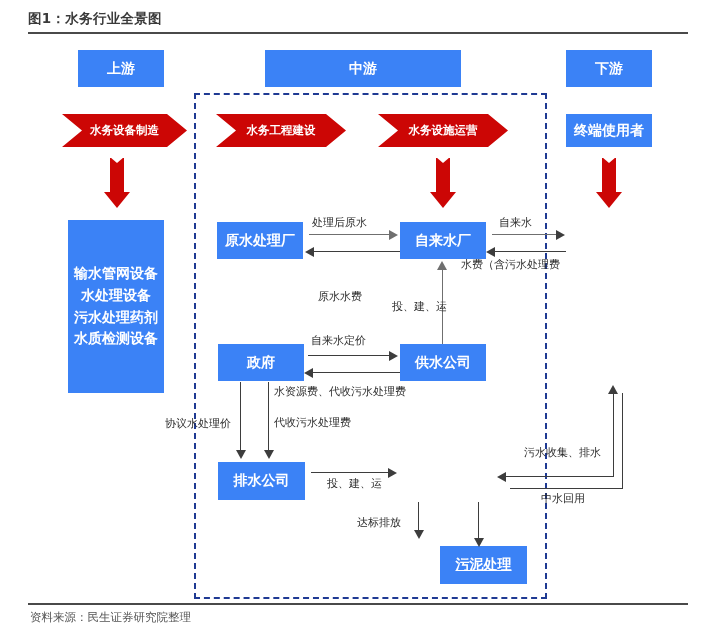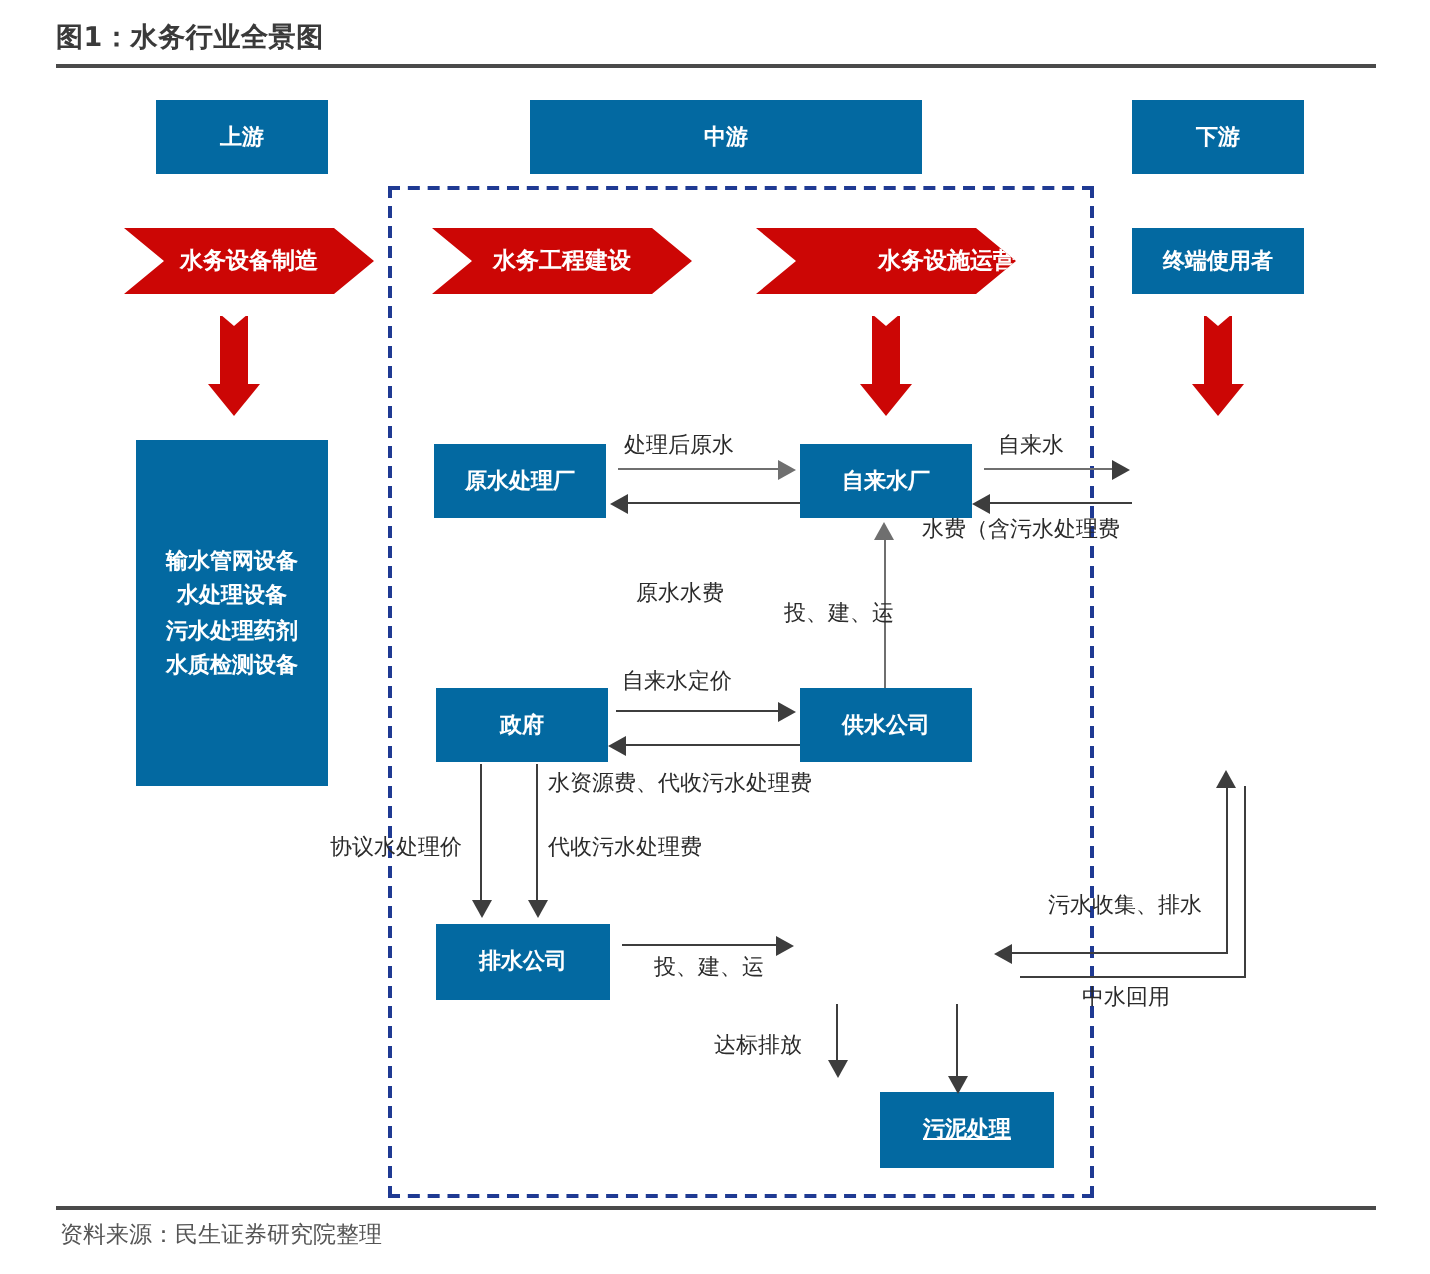--- a/index.html
+++ b/index.html
@@ -27,23 +27,23 @@
     font-size:11.5px;color:#555;white-space:nowrap;
   }
 
   
   .dashed-frame{
     position:absolute;border:2px dashed #1f3a93;background:transparent;
   }
 
   
   .rbox{
-    position:absolute;background:#0369a1;color:#ffffff;
+    position:absolute;background:#3b82f6;color:#ffffff;
     display:flex;align-items:center;justify-content:center;
-    font-size:11px;font-weight:bold;text-align:center;line-height:1.55;
+    font-size:14px;font-weight:bold;text-align:center;line-height:1.55;
     box-sizing:border-box;
   }
   .rbox.multi{flex-direction:column;}
 
   
   .chev{
     position:absolute;background:#CC0605;color:#fff;
     display:flex;align-items:center;justify-content:center;
     font-size:11.5px;font-weight:bold;white-space:nowrap;
     -webkit-clip-path:polygon(0 0, calc(100% - 20px) 0, 100% 50%, calc(100% - 20px) 100%, 0 100%, 20px 50%);
@@ -104,21 +104,21 @@
   <div class="rbox" style="left:566px;top:50px;width:86px;height:37px;">
     <span>下游</span>
   </div>
 
   <div class="chev" style="left:62px;top:114px;width:125px;height:33px;">
     <span>水务设备制造</span>
   </div>
   <div class="chev" style="left:216px;top:114px;width:130px;height:33px;">
     <span>水务工程建设</span>
   </div>
-  <div class="chev" style="left:378px;top:114px;width:130px;height:33px;justify-content:flex-end;">
+  <div class="chev" style="left:378px;top:114px;width:130px;height:33px;">
     <span>水务设施运营</span>
   </div>
   <div class="rbox" style="left:566px;top:114px;width:86px;height:33px;">
     <span>终端使用者</span>
   </div>
 
   <div class="fatarrow" style="left:101px;top:158px;width:32px;height:50px;">
     <div class="shaft" style="height:34px;"></div>
     <div class="notch"></div>
     <div class="head"></div>
@@ -194,21 +194,21 @@
   <div class="ln h" style="left:313px;top:372px;width:87px;"></div>
   <div class="ahead left" style="left:304px;top:368px;"></div>
   <div class="elabel" style="left:274px;top:385px;">水资源费、代收污水处理费</div>
 
   <div class="ln v" style="left:240px;top:382px;height:68px;"></div>
   <div class="ahead down" style="left:236px;top:450px;"></div>
   <div class="elabel" style="left:165px;top:417px;">协议水处理价</div>
 
   <div class="ln v" style="left:268px;top:382px;height:68px;"></div>
   <div class="ahead down" style="left:264px;top:450px;"></div>
-  <div class="elabel" style="left:274px;top:417px;">代收污水处理费</div>
+  <div class="elabel" style="left:274px;top:417px;font-family:Liberation Mono, monospace;">代收污水处理费</div>
 
   <div class="ln h" style="left:311px;top:472px;width:79px;"></div>
   <div class="ahead right" style="left:388px;top:468px;"></div>
   <div class="elabel" style="left:327px;top:477px;">投、建、运</div>
 
   <div class="ln v" style="left:418px;top:502px;height:28px;"></div>
   <div class="ahead down" style="left:414px;top:530px;"></div>
   <div class="elabel" style="left:357px;top:516px;">达标排放</div>
 
   <div class="ln v" style="left:478px;top:502px;height:36px;"></div>

